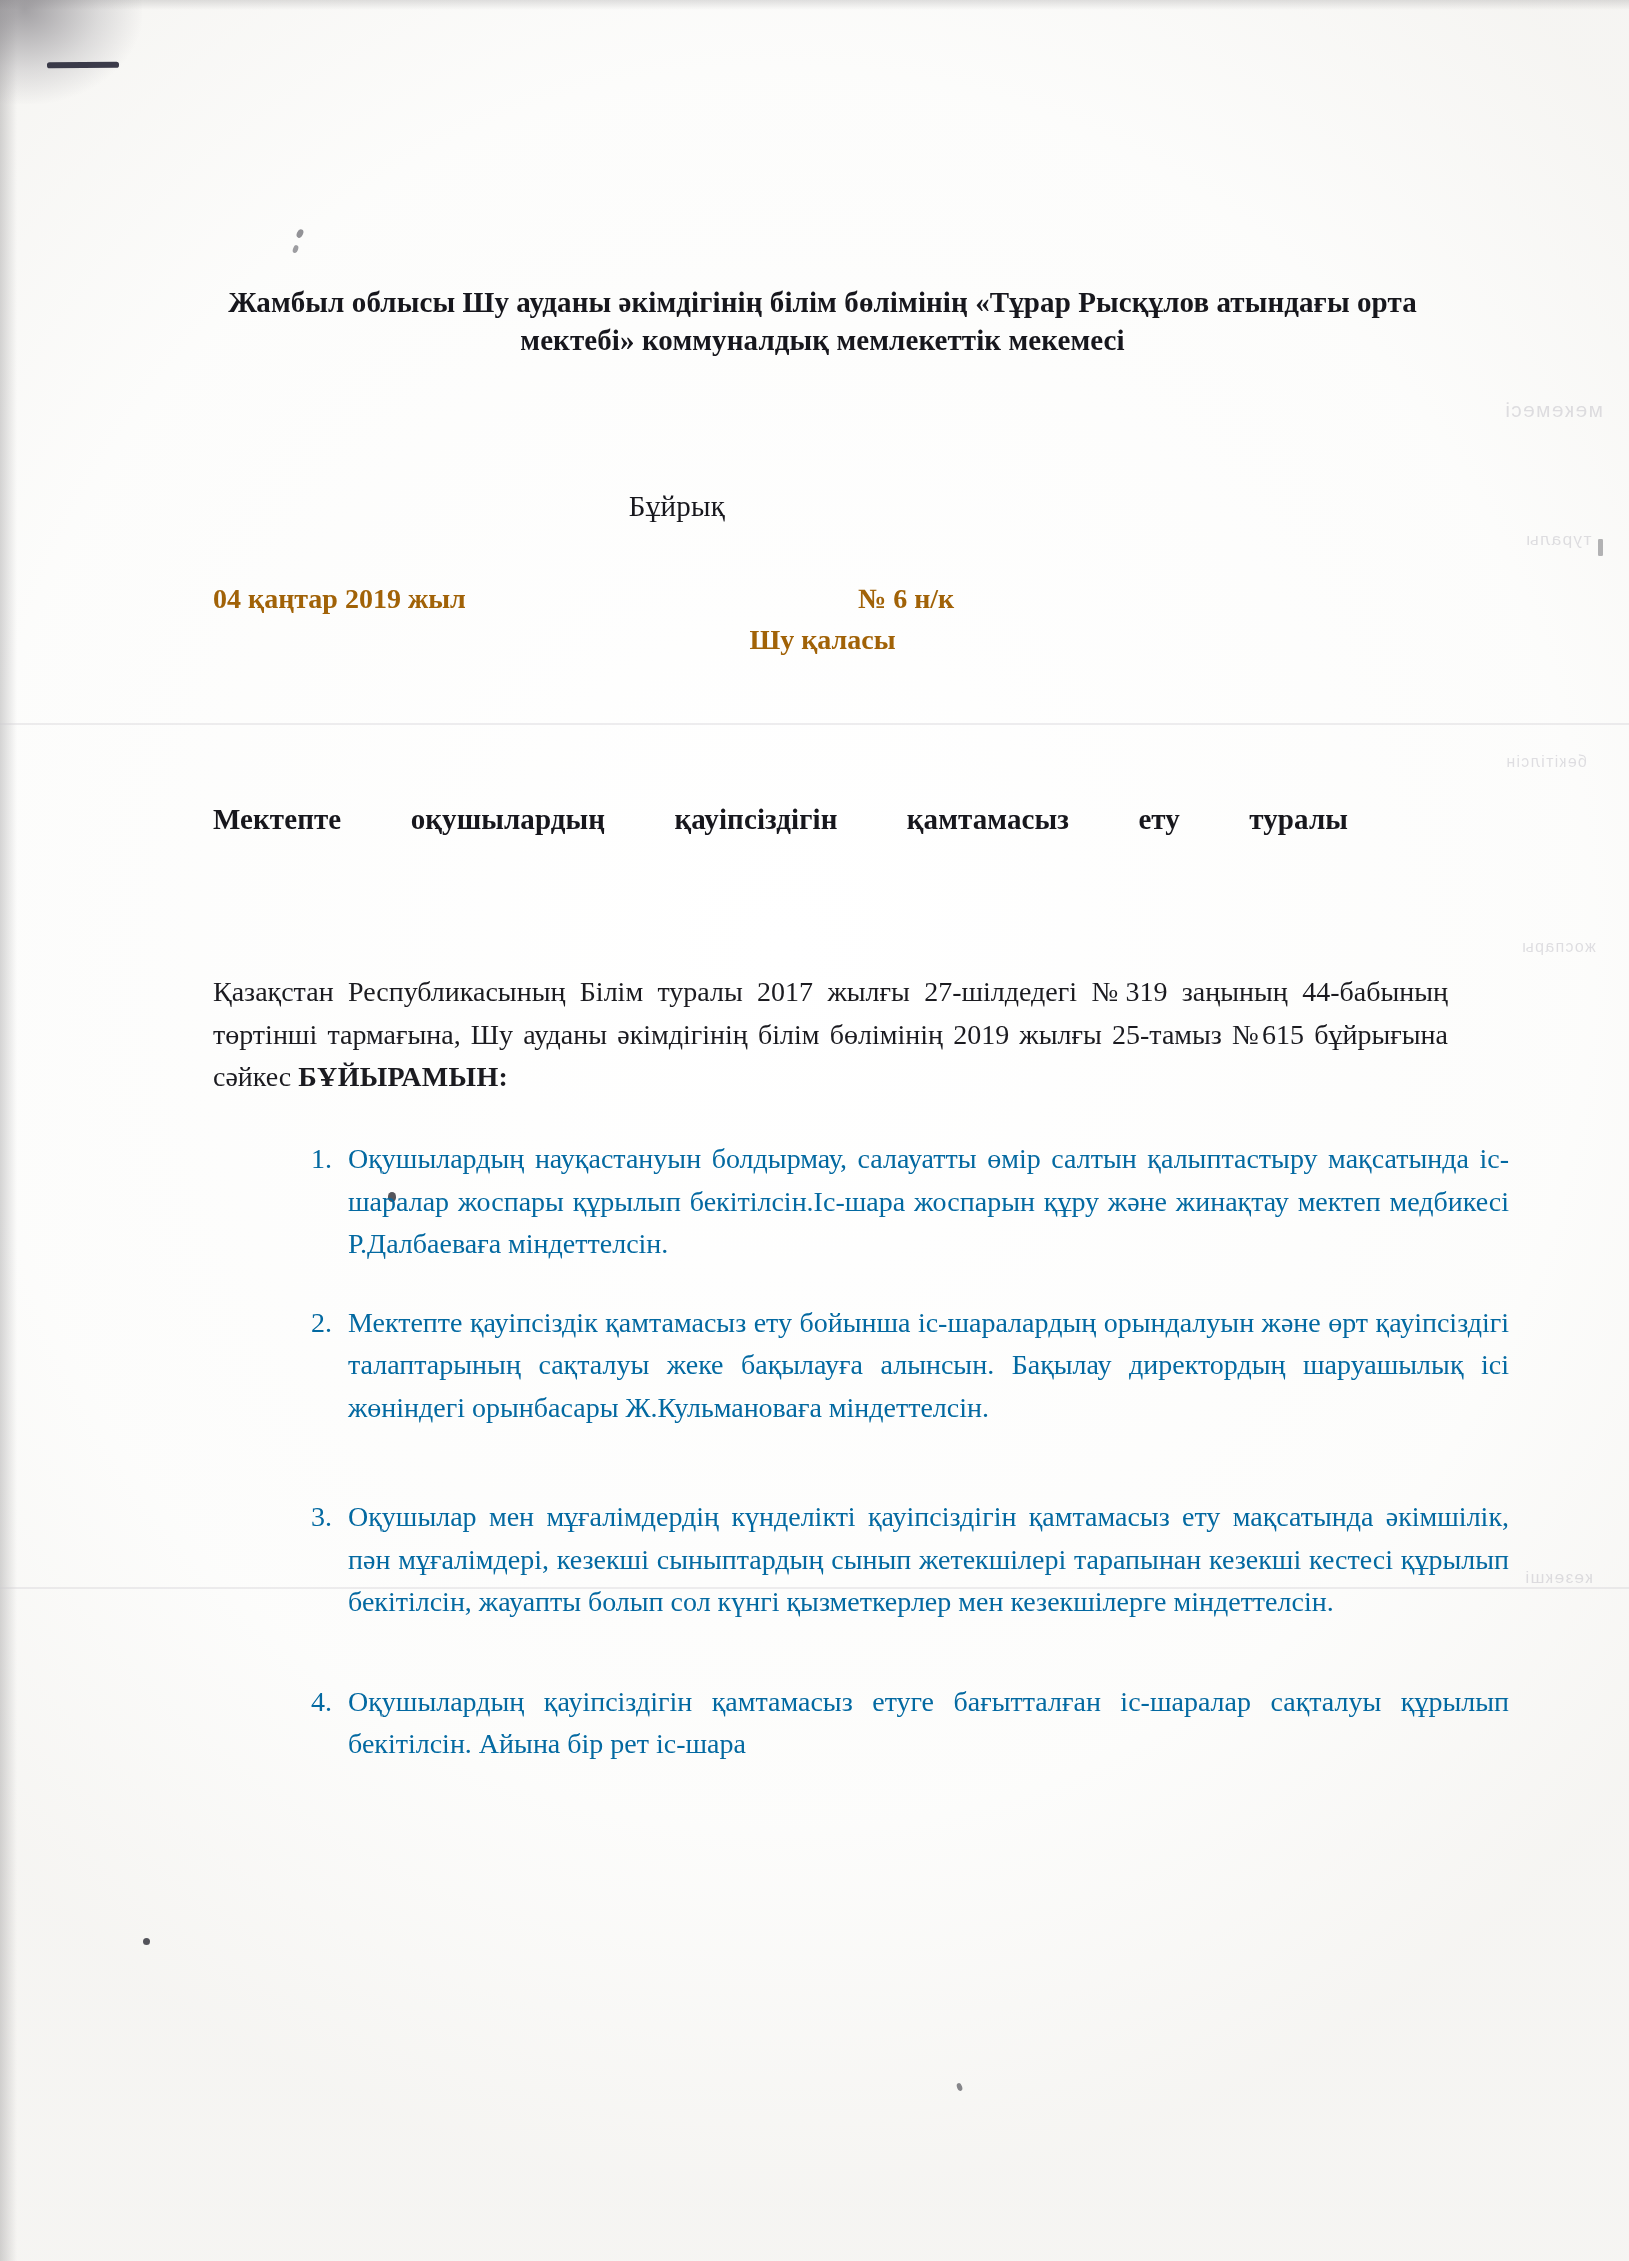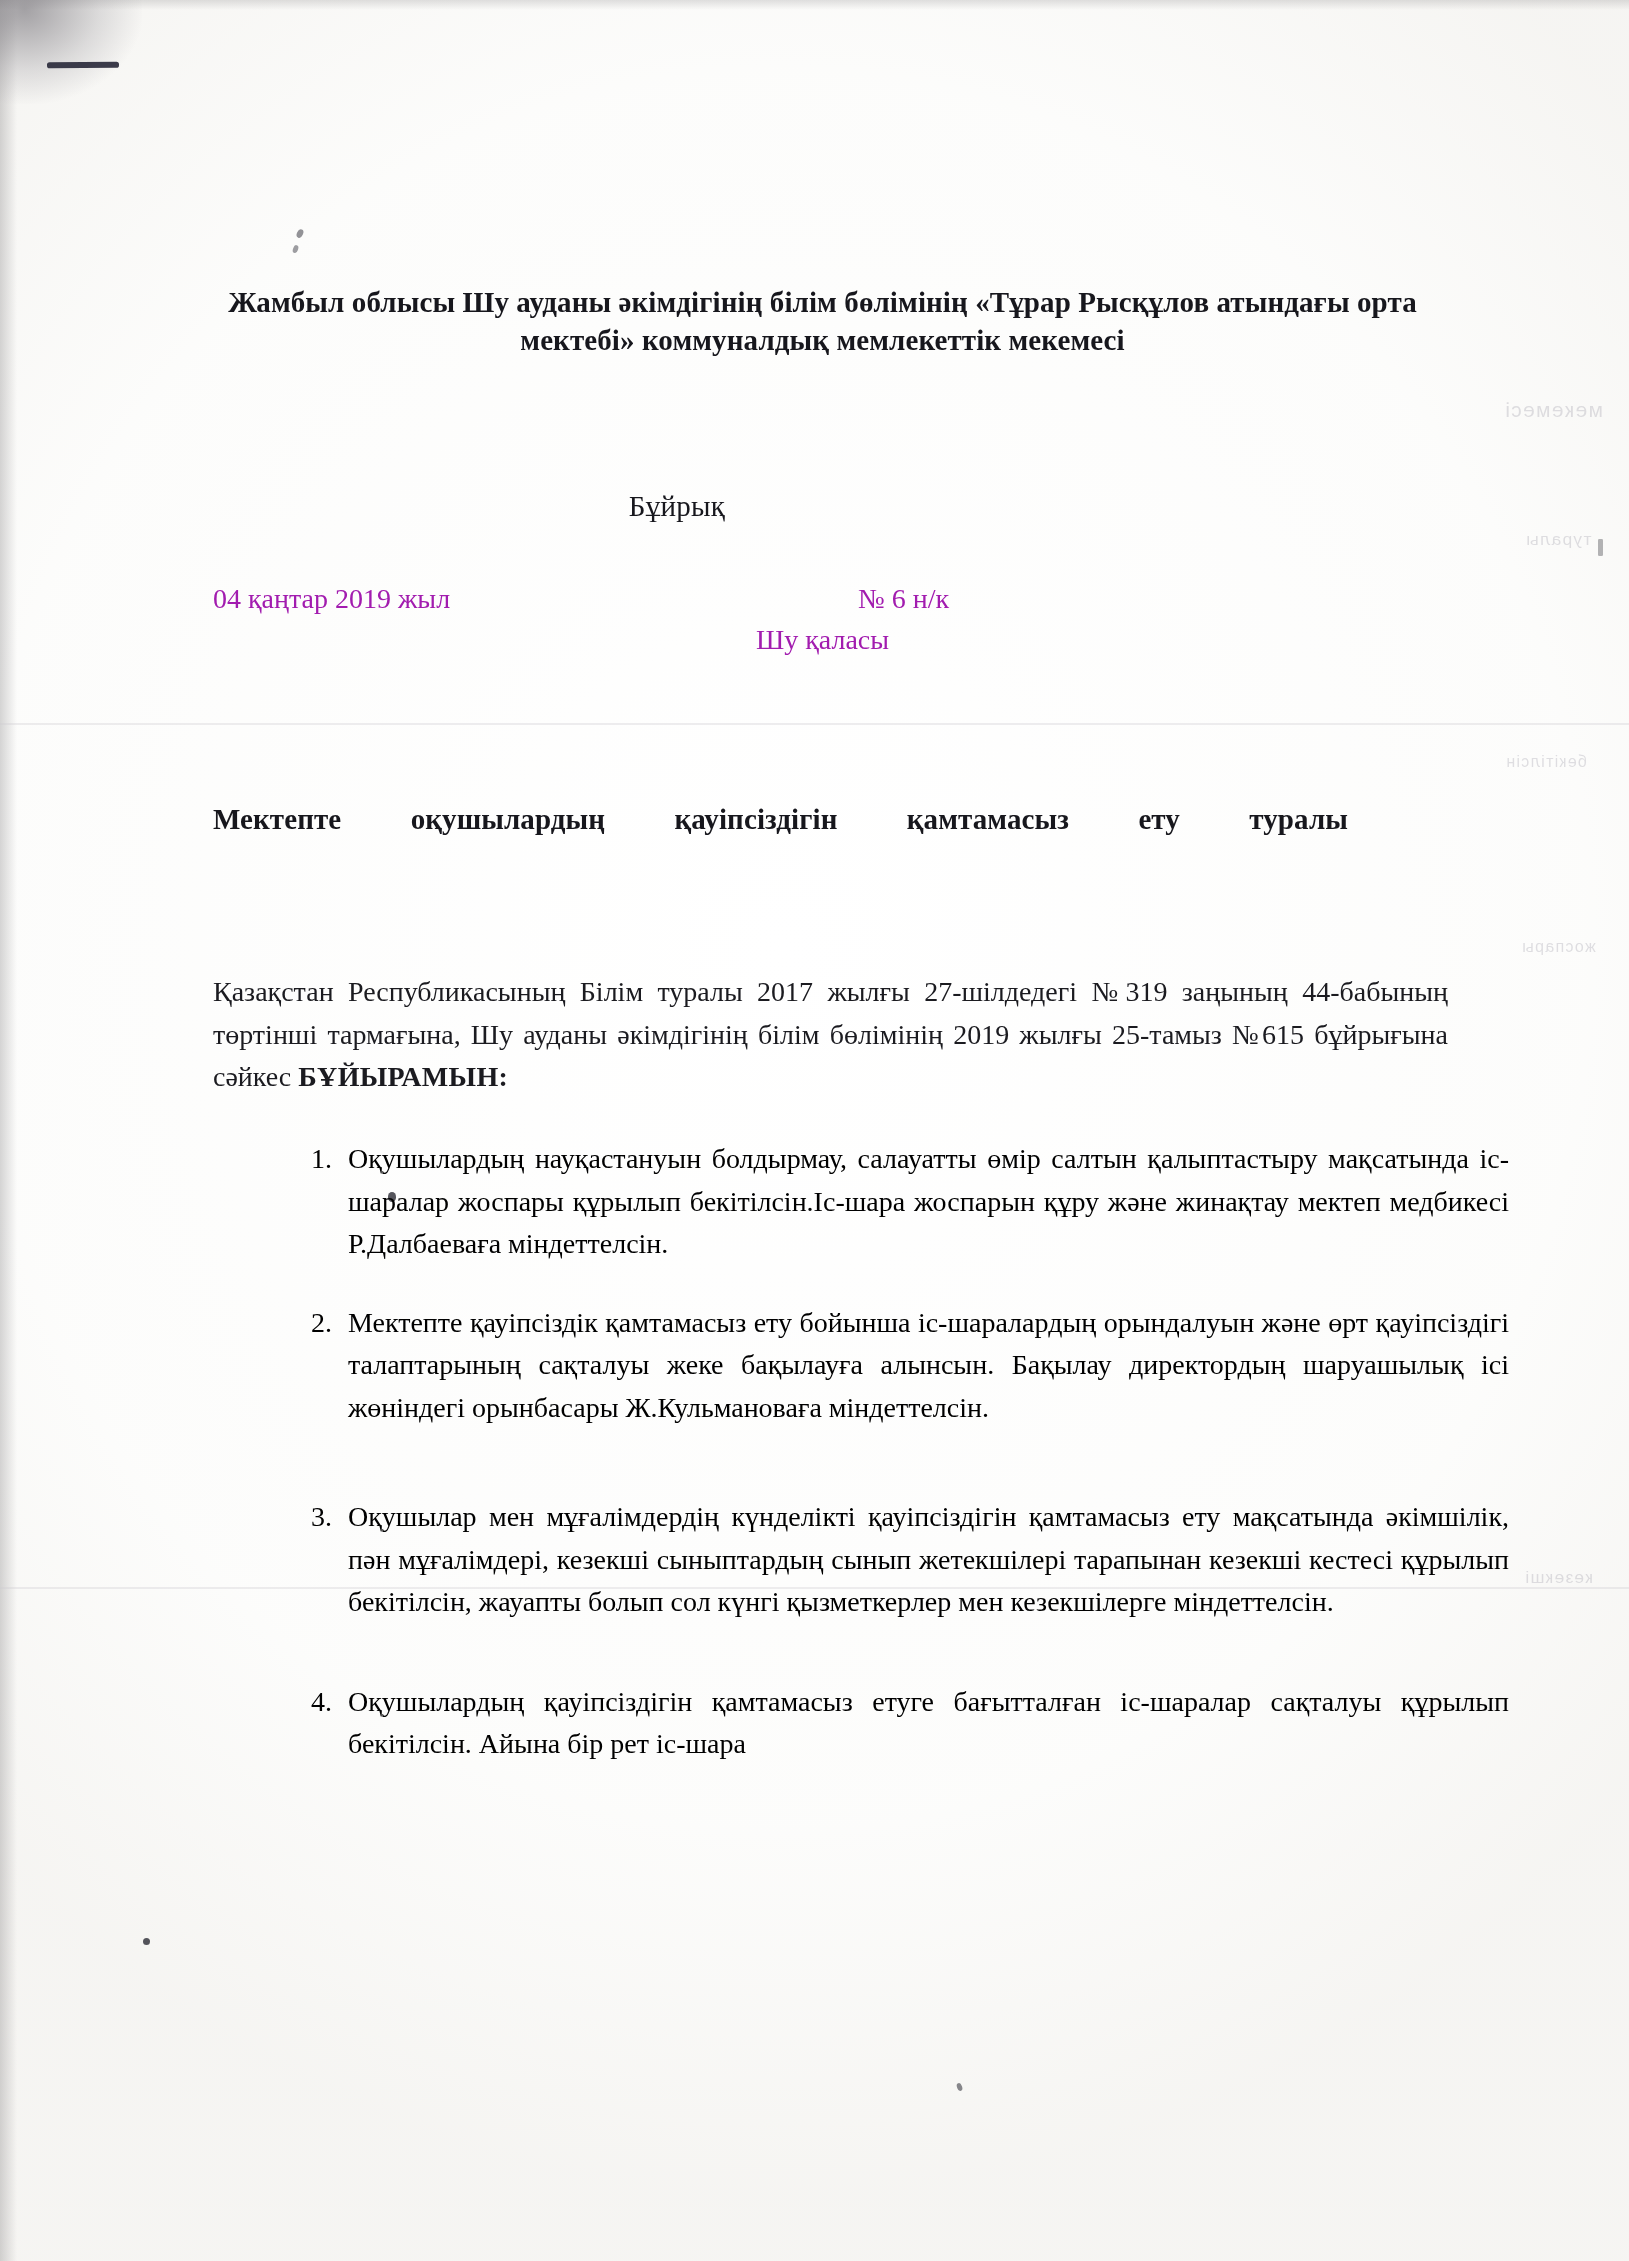--- a/index.html
+++ b/index.html
@@ -130,24 +130,24 @@
     font-size: 29px;
     letter-spacing: 0.3px;
     color: #17171d;
   }
 
   .meta-row {
     position: absolute;
     left: 213px;
     top: 580px;
     width: 1219px;
-    font-weight: 400;
+    font-weight: 700;
     font-size: 28px;
     line-height: 1.38;
-    color: #a21caf;
+    color: #a16207;
   }
   .meta-row .meta-line {
     display: flex;
     justify-content: flex-start;
   }
   .meta-date   { width: 645px; }
   .meta-number { white-space: nowrap; }
   .meta-city   { margin-top: 2.6px; text-align: center; }
 
   .subject {
@@ -182,21 +182,21 @@
   ol.orders {
     position: absolute;
     left: 281px;
     top: 1138px;
     width: 1170px;
     margin: 0;
     padding: 0 0 0 58px;
     list-style: decimal outside;
     font-size: 28px;
     line-height: 1.52;
-    color: #000000;
+    color: #0369a1;
   }
   ol.orders > li {
     margin-bottom: 32px;
     padding-left: 9px;
   }
   ol.orders > li .para {
     text-align: justify;
     text-align-last: left;
     hyphens: none;
   }

